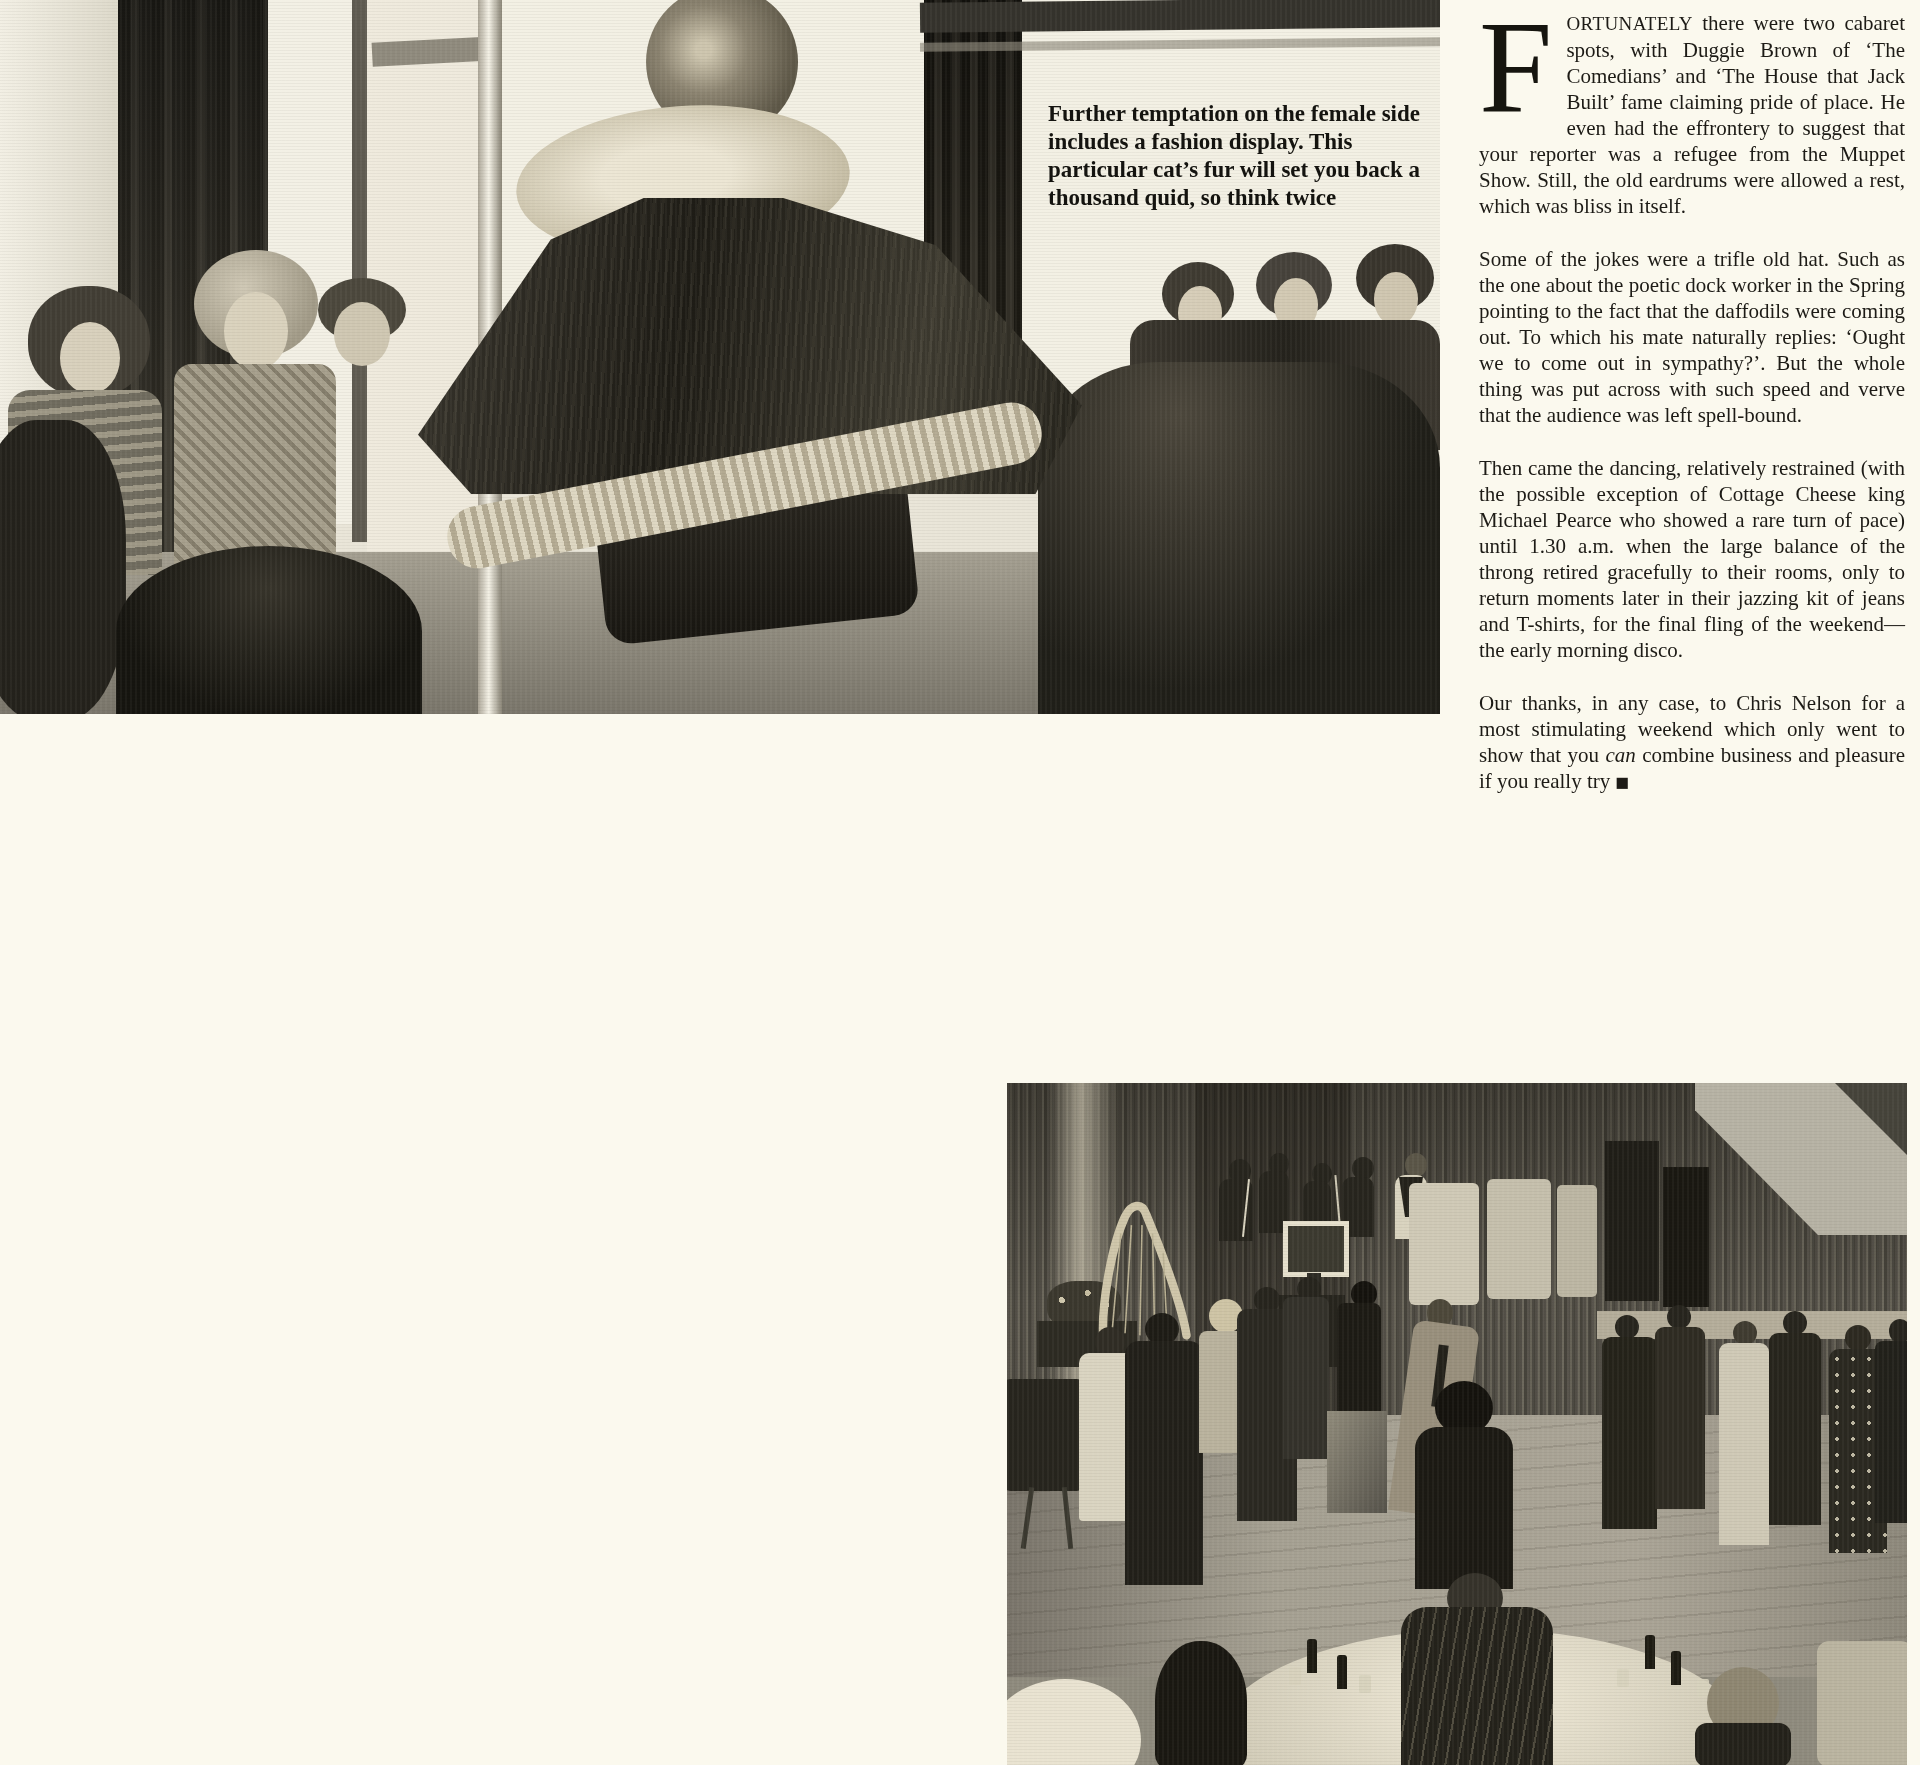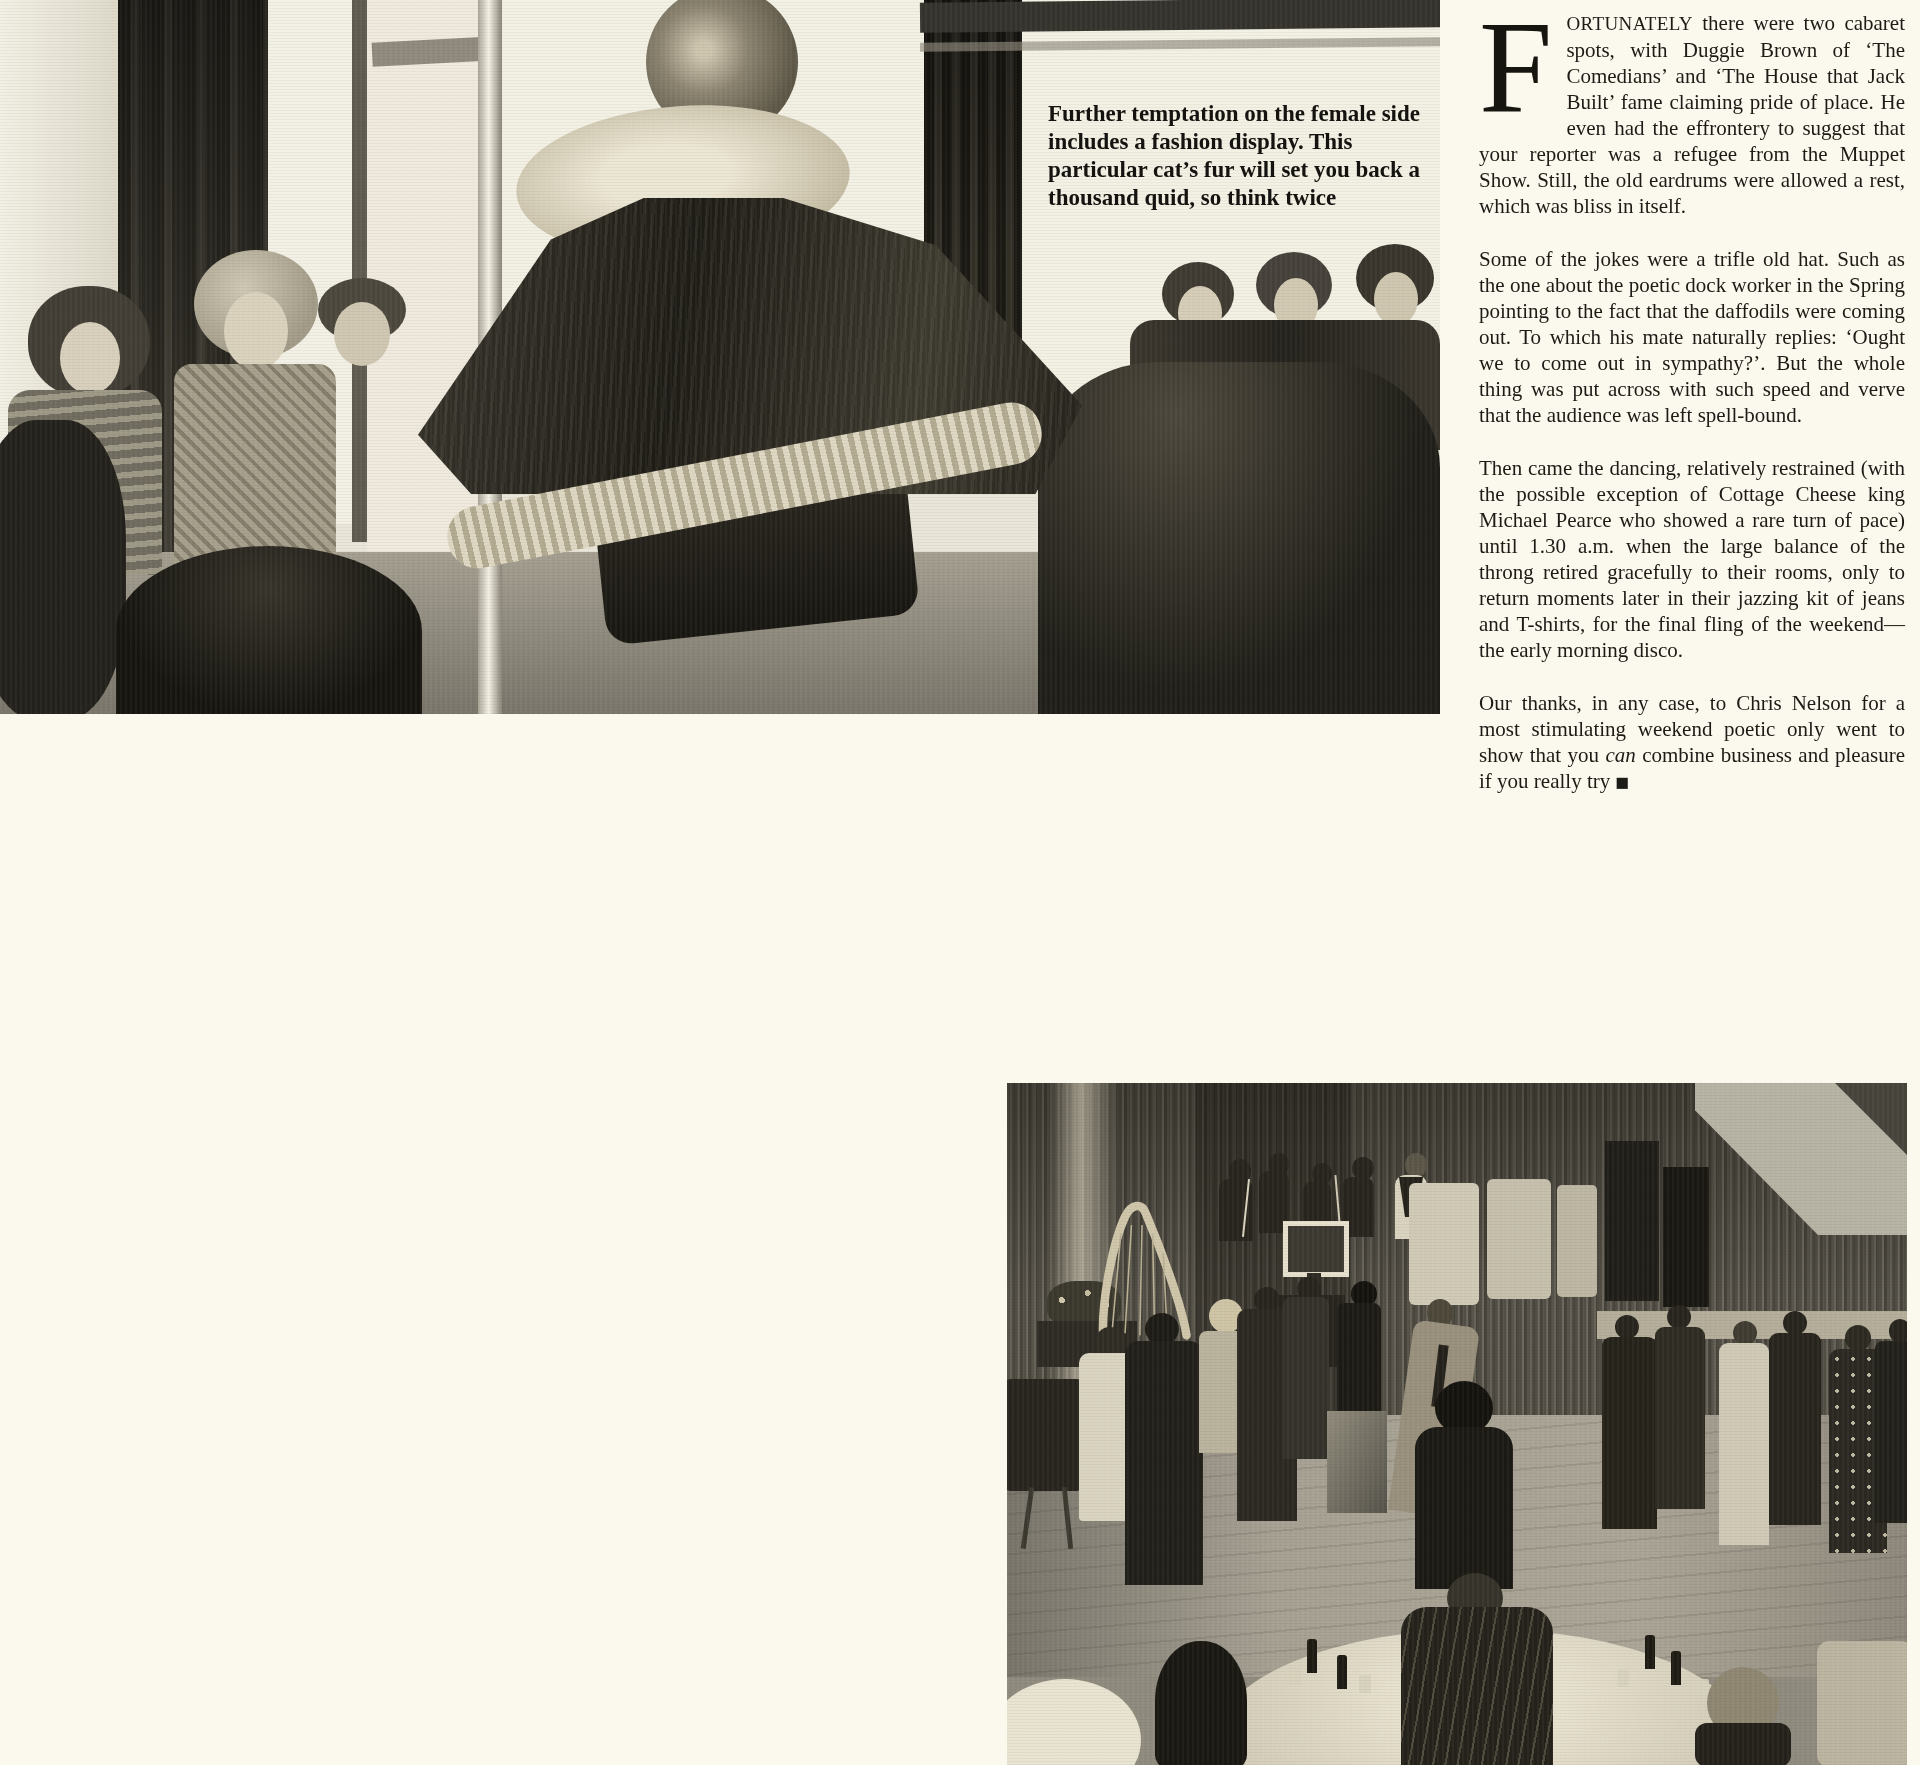--- a/index.html
+++ b/index.html
@@ -246,21 +246,21 @@
   </div>
 
   <div class="article">
     <p>
       <span class="dropcap">F</span>
       <span class="lead-caps">ORTUNATELY</span><span> there were two cabaret spots, with Duggie Brown of ‘The Comedians’ and ‘The House that Jack Built’ fame claiming pride of place. He even had the effrontery to suggest that your reporter was a refugee from the Muppet Show. Still, the old eardrums were allowed a rest, which was bliss in itself.</span>
     </p>
     <p>Some of the jokes were a trifle old hat. Such as the one about the poetic dock worker in the Spring pointing to the fact that the daffodils were coming out. To which his mate naturally replies: ‘Ought we to come out in sympathy?’. But the whole thing was put across with such speed and verve that the audience was left spell-bound.</p>
     <p>Then came the dancing, relatively restrained (with the possible exception of Cottage Cheese king Michael Pearce who showed a rare turn of pace) until 1.30 a.m. when the large balance of the throng retired gracefully to their rooms, only to return moments later in their jazzing kit of jeans and T-shirts, for the final fling of the weekend—the early morning disco.</p>
     <p>
-      <span>Our thanks, in any case, to Chris Nelson for a most stimulating weekend poetic only went to show that you </span><em>can</em><span> combine business and pleasure if you really try </span><span class="endmark">■</span>
+      <span>Our thanks, in any case, to Chris Nelson for a most stimulating weekend which only went to show that you </span><em>can</em><span> combine business and pleasure if you really try </span><span class="endmark">■</span>
     </p>
   </div>
 
 
   <div class="photo photo-bottom">
     <div class="pb-curtain"></div>
     <div class="pb-curtain-light"></div>
     <div class="pb-curtain-dark"></div>
     <div class="pb-wall-tr"></div>
     <div class="pb-corner"></div>

